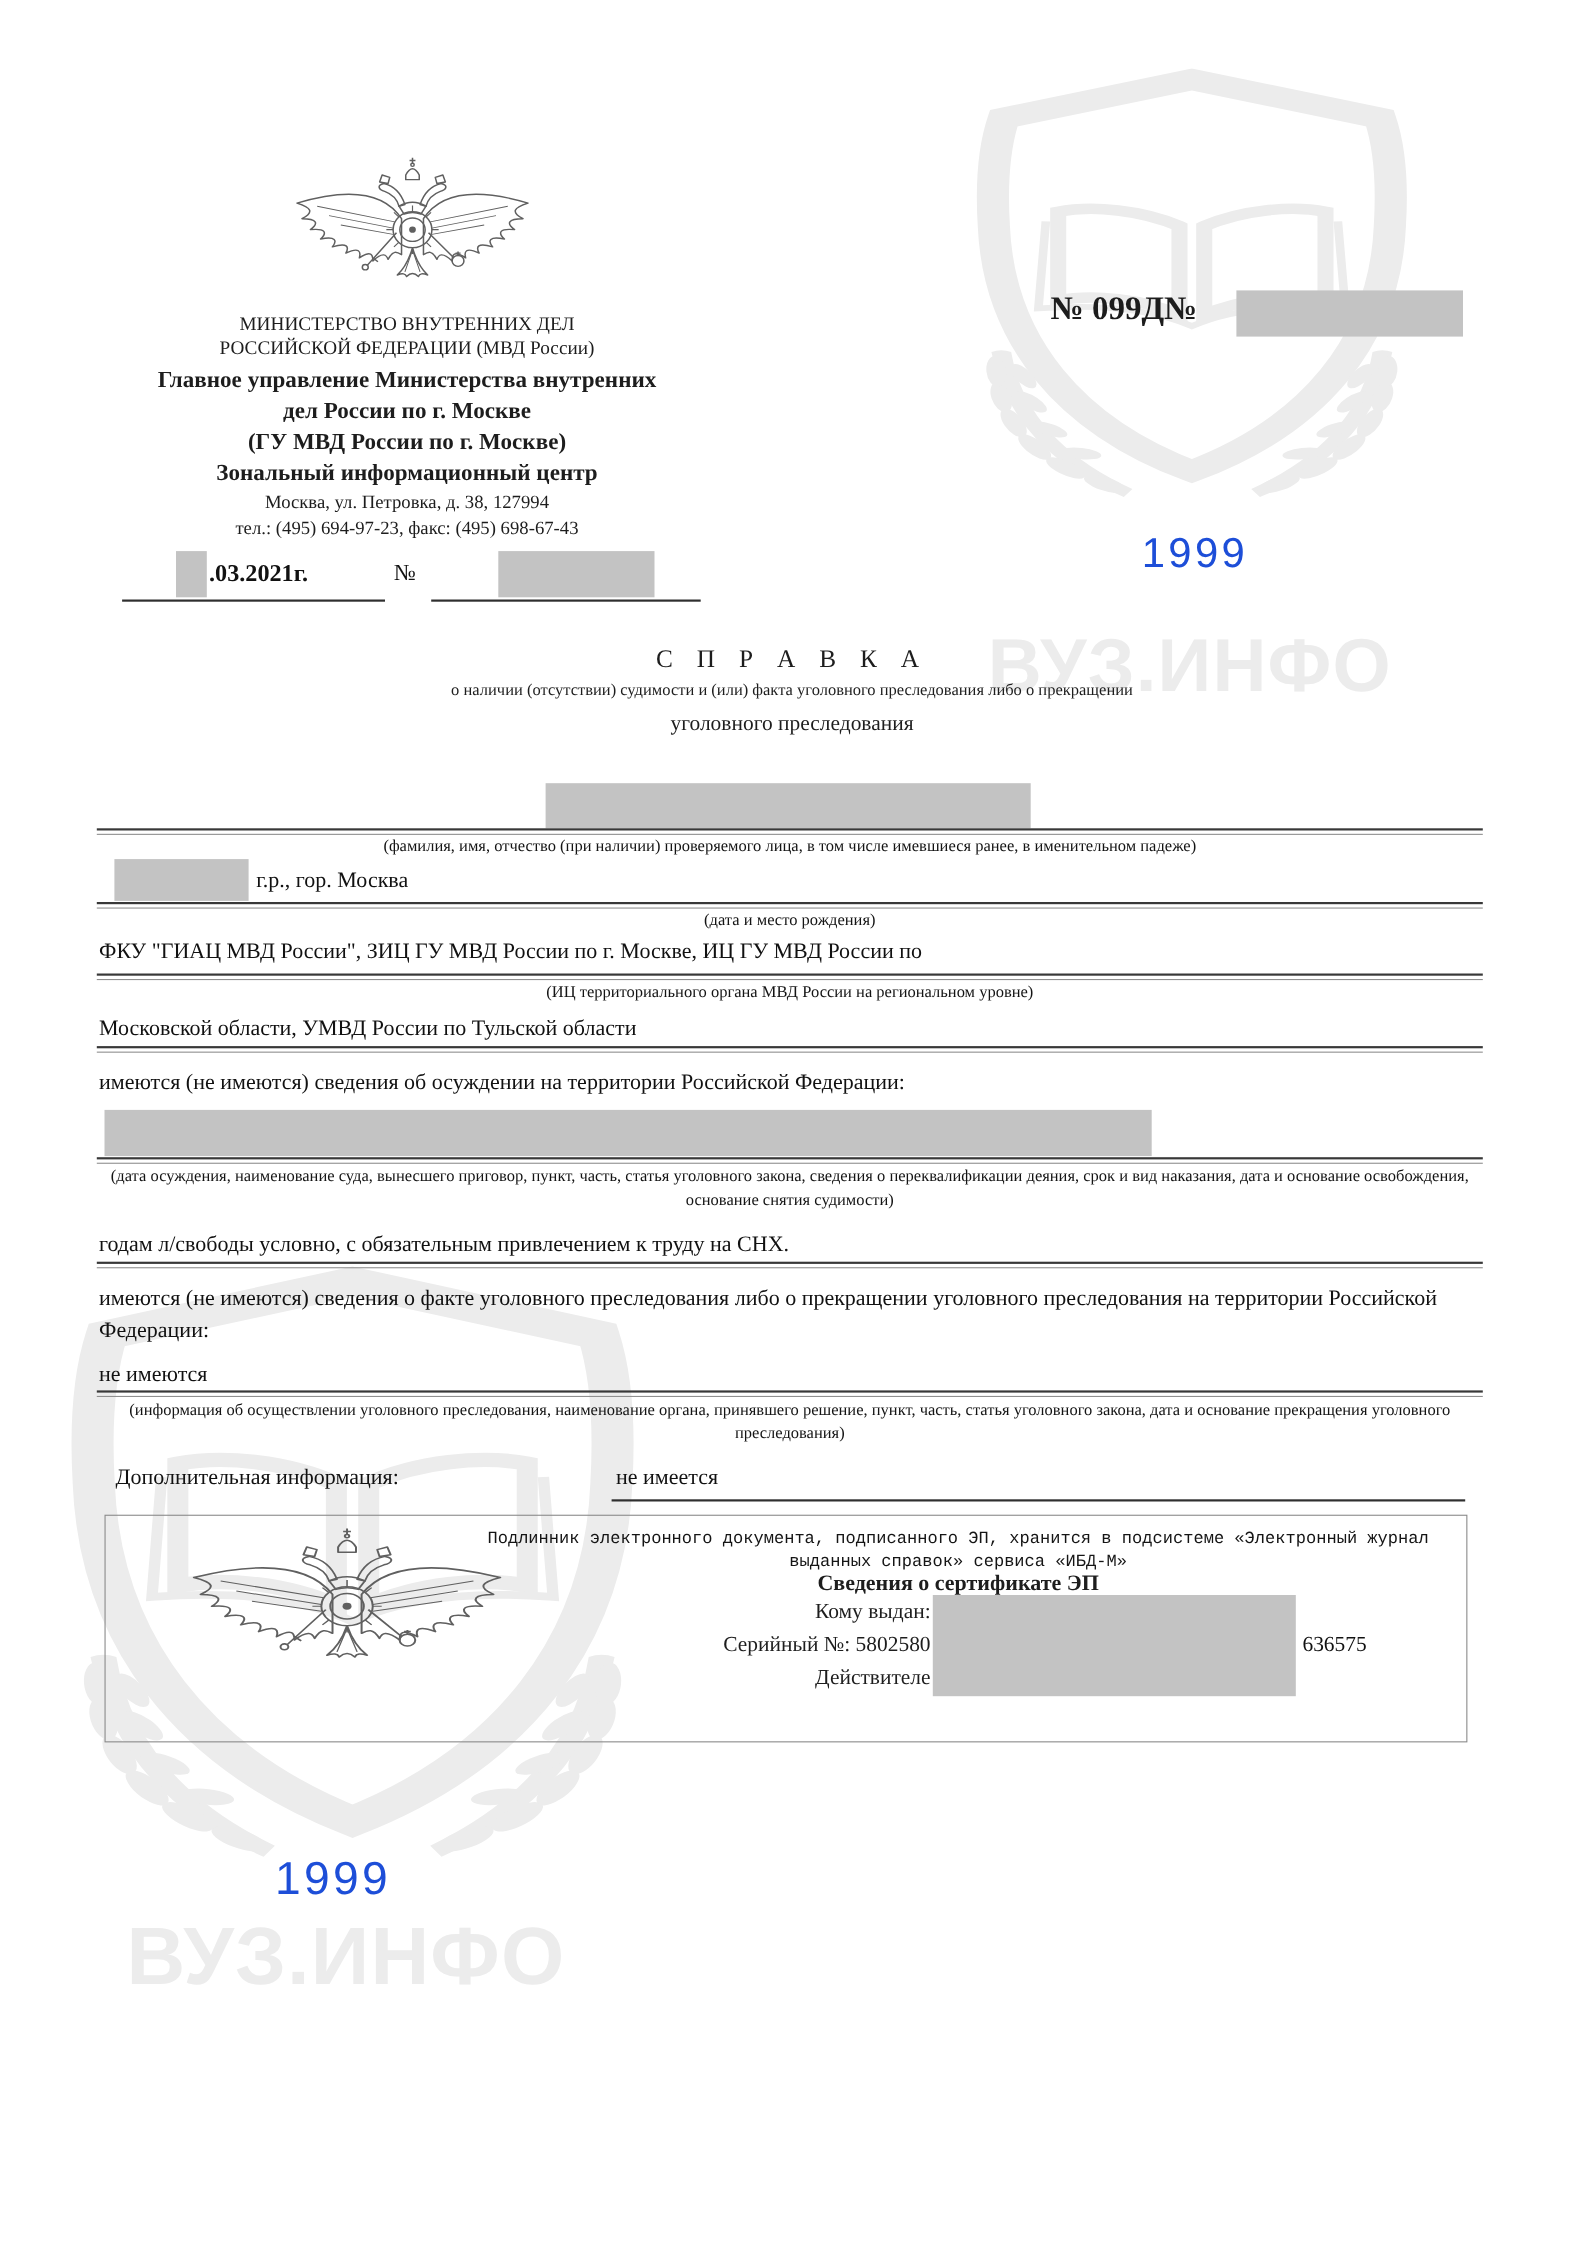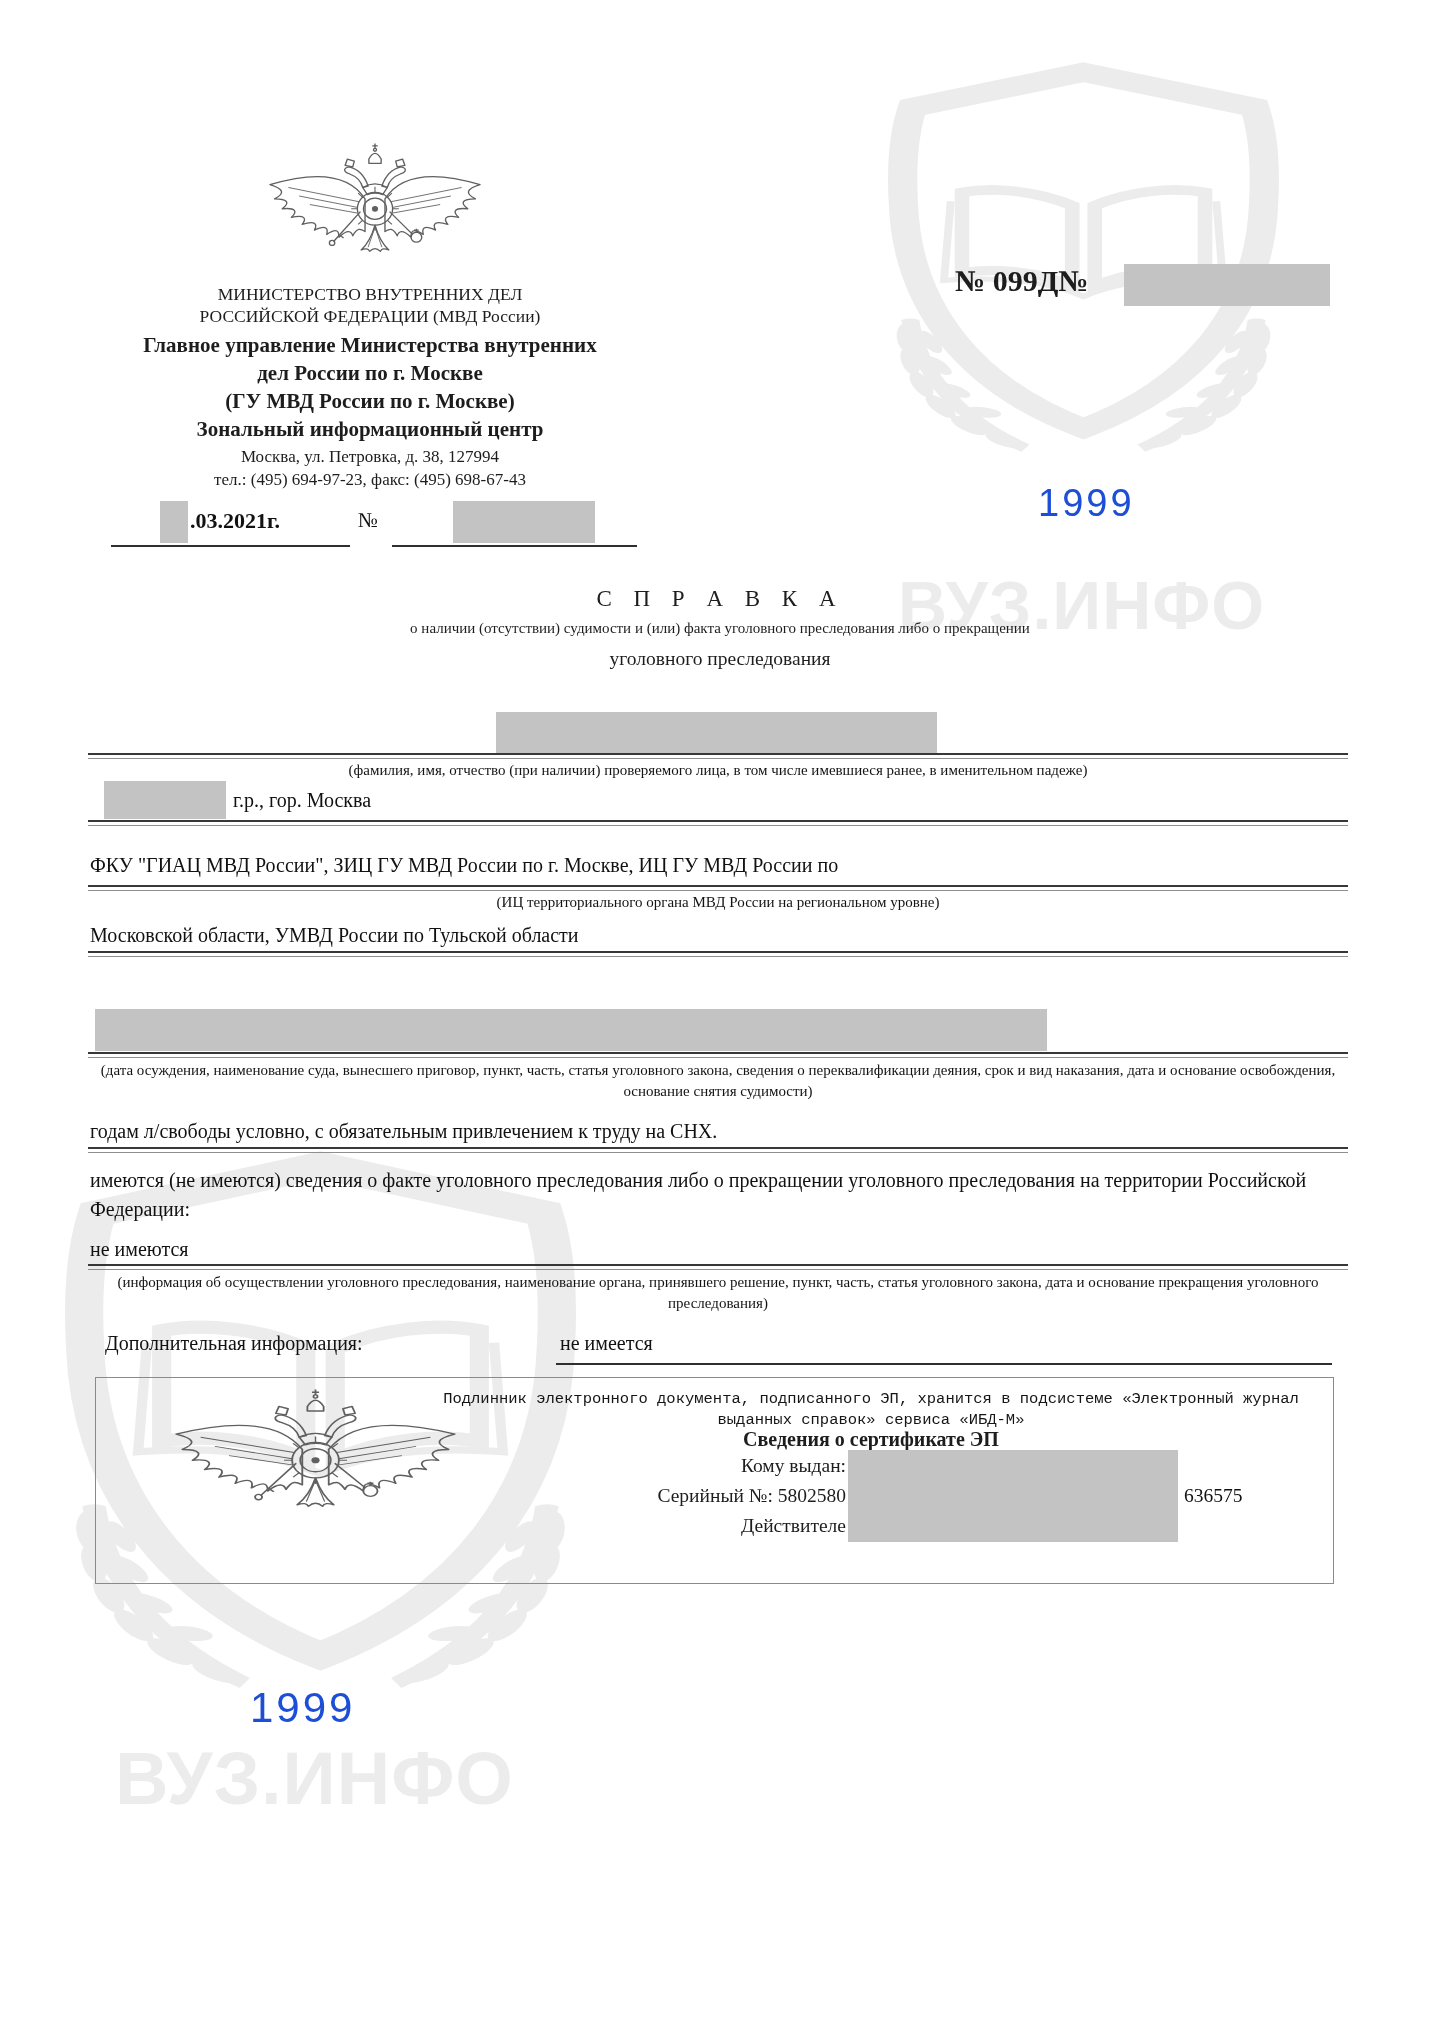--- a/index.html
+++ b/index.html
@@ -179,28 +179,30 @@
 
     <div class="form">
 
       <div class="redact" style="left:408px;top:712px;width:441px;height:41px;"></div>
       <div class="rule" style="top:753px;"></div>
       <div class="caption" style="top:760px;">(фамилия, имя, отчество (при наличии) проверяемого лица, в том числе имевшиеся ранее, в именительном падеже)</div>
 
       <div class="redact" style="left:16px;top:781px;width:122px;height:38px;"></div>
       <div class="val nowrap" style="left:145px;top:789px;">г.р., гор. Москва</div>
       <div class="rule" style="top:820px;"></div>
+      <div class="caption" style="top:827px;">(дата и место рождения)</div>
 
       <div class="val nowrap" style="left:2px;top:854px;">ФКУ "ГИАЦ МВД России", ЗИЦ ГУ МВД России по г. Москве, ИЦ ГУ МВД России по</div>
       <div class="rule" style="top:885px;"></div>
       <div class="caption" style="top:892px;">(ИЦ территориального органа МВД России на региональном уровне)</div>
 
       <div class="val nowrap" style="left:2px;top:924px;">Московской области, УМВД России по Тульской области</div>
       <div class="rule" style="top:951px;"></div>
 
+      <div class="val nowrap" style="left:2px;top:973px;">имеются (не имеются) сведения об осуждении на территории Российской Федерации:</div>
       <div class="redact" style="left:7px;top:1009px;width:952px;height:42px;"></div>
       <div class="rule" style="top:1052px;"></div>
       <div class="caption" style="top:1060px;">(дата осуждения, наименование суда, вынесшего приговор, пункт, часть, статья уголовного закона, сведения о переквалификации деяния, срок и вид наказания, дата и основание освобождения, основание снятия судимости)</div>
 
       <div class="val nowrap" style="left:2px;top:1120px;">годам л/свободы условно, с обязательным привлечением к труду на СНХ.</div>
       <div class="rule" style="top:1147px;"></div>
 
       <div class="val" style="left:2px;top:1166px;width:1240px;line-height:29px;">имеются (не имеются) сведения о факте уголовного преследования либо о прекращении уголовного преследования на территории Российской Федерации:</div>
       <div class="val nowrap" style="left:2px;top:1238px;">не имеются</div>
       <div class="rule" style="top:1264px;"></div>

